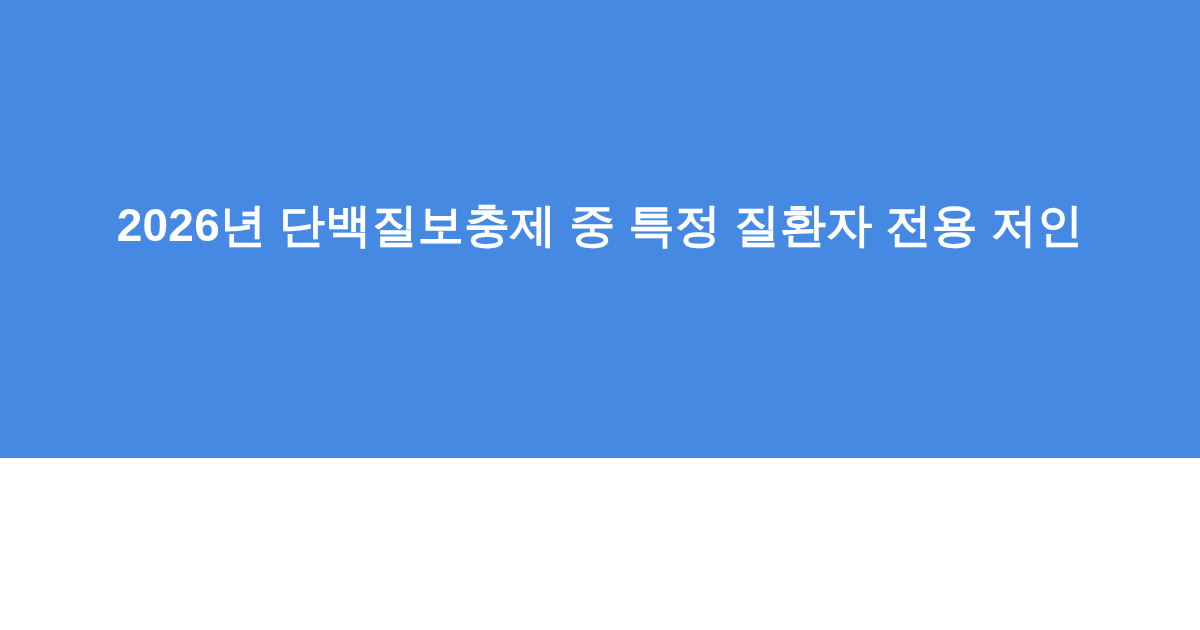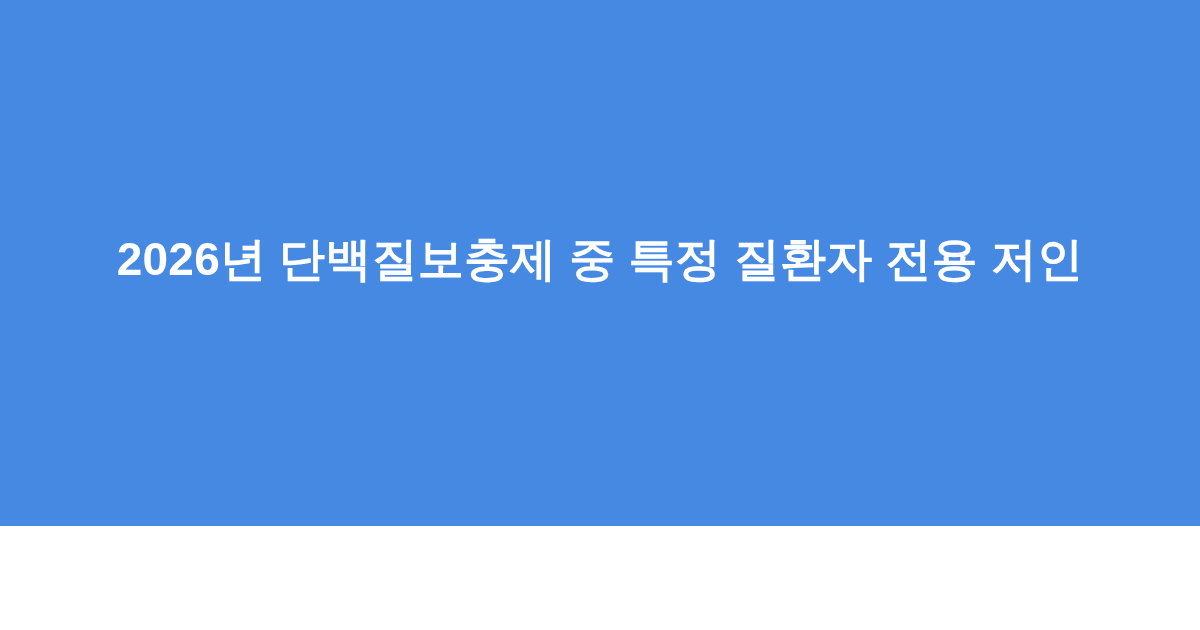--- a/index.html
+++ b/index.html
@@ -12,21 +12,21 @@
     width: 1200px;
     height: 630px;
     overflow: hidden;
     font-family: "Liberation Sans", "DejaVu Sans", sans-serif;
   }
 
   .card {
     position: relative;
     box-sizing: border-box;
     width: 1200px;
-    height: 526px;
+    height: 458px;
     background-color: #4589e3;
     display: flex;
     align-items: center;
     justify-content: center;
   }
 
   .title-block {
     width: 1060px;
     margin: 0;
     padding: 0 0 8px 0;

